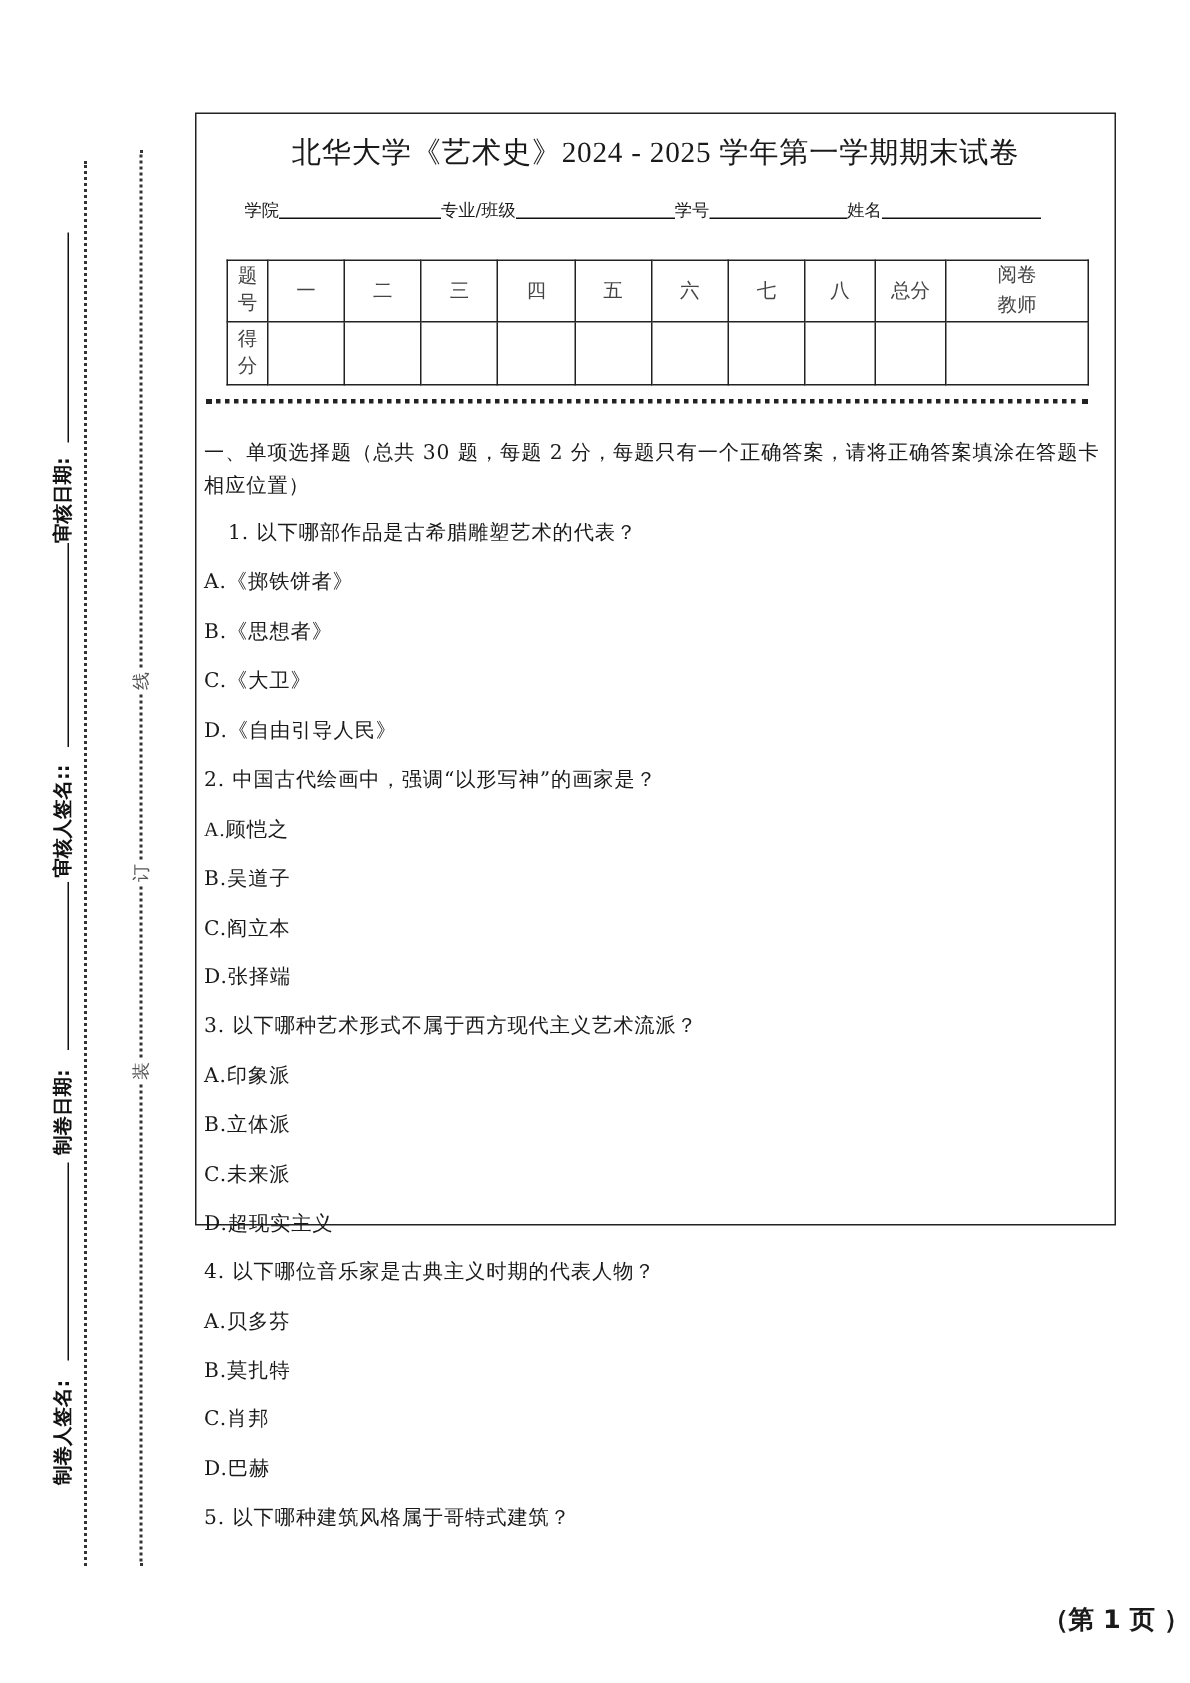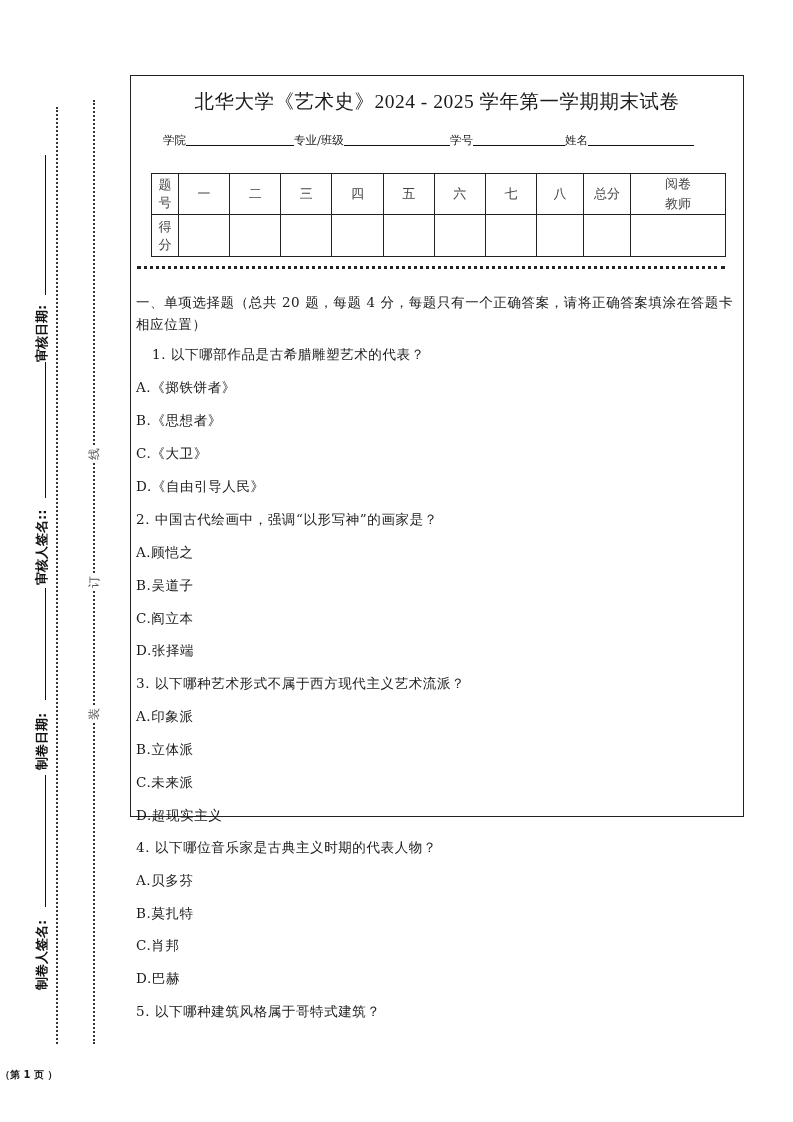--- a/index.html
+++ b/index.html
@@ -29,22 +29,22 @@
     table.score tr.r1 td { height:40px; }
     table.score tr.r2 td { height:41px; }
     table.score td.narrow { width:26px; line-height:18px; }
 
     .sep { position:absolute; left:6px; top:190px; width:588px; height:0; border-top:3px dotted #222; }
 
     .content { position:absolute; left:5px; top:215px; width:600px; font-size:13.5px; }
     .content .line { position:absolute; left:0; white-space:nowrap; letter-spacing:0.6px; }
     .content .sec1 { width:600px; white-space:normal; line-height:22px; }
 
-    .footer { position:absolute; left:0; width:100%; top:1068px; text-align:left;
-              font-family:"DejaVu Sans", "Liberation Sans", sans-serif; font-weight:bold; font-size:10px; }
+    .footer { position:absolute; left:0; width:100%; top:1068px; text-align:right;
+              font-family:"DejaVu Sans", "Liberation Sans", sans-serif; font-weight:bold; font-size:17px; }
   </style>
 </head>
 <body>
 
 <div>
   <div class="dotline" style="left:56px; top:107px; height:937px;"></div>
   <div class="dotline" style="left:93px; top:100px; height:944px;"></div>
 
   <div class="solidline" style="left:45px; top:155px; height:140px;"></div>
   <div class="solidline" style="left:45px; top:362px; height:136px;"></div>
@@ -102,30 +102,30 @@
       <td></td>
       <td></td>
       <td></td>
     </tr>
   </tbody>
     </table>
 
   <div class="sep"></div>
 
   <div class="content">
-    <div class="line sec1" style="top:0px;">一、单项选择题（总共 20 题，每题 4 分，每题只有一个正确答案，请将正确答案填涂在答题卡相应位置）</div>
+    <div class="line sec1" style="top:0px;">一、单项选择题（总共 30 题，每题 2 分，每题只有一个正确答案，请将正确答案填涂在答题卡相应位置）</div>
 
     <div class="line" style="top:55px;margin-left:16px;">1.  以下哪部作品是古希腊雕塑艺术的代表？</div>
     <div class="line" style="top:88px;">A.《掷铁饼者》</div>
     <div class="line" style="top:121px;">B.《思想者》</div>
     <div class="line" style="top:154px;">C.《大卫》</div>
     <div class="line" style="top:187px;">D.《自由引导人民》</div>
 
     <div class="line" style="top:220px;">2.  中国古代绘画中，强调“以形写神”的画家是？</div>
-    <div class="line" style="top:253px;">A.顾恺之</div>
+    <div class="line" style="top:253px;font-family:Liberation Serif, serif;">A.顾恺之</div>
     <div class="line" style="top:286px;">B.吴道子</div>
     <div class="line" style="top:319px;">C.阎立本</div>
     <div class="line" style="top:351px;">D.张择端</div>
 
     <div class="line" style="top:384px;">3.  以下哪种艺术形式不属于西方现代主义艺术流派？</div>
     <div class="line" style="top:417px;">A.印象派</div>
     <div class="line" style="top:450px;">B.立体派</div>
     <div class="line" style="top:483px;">C.未来派</div>
     <div class="line" style="top:516px;">D.超现实主义</div>
 

